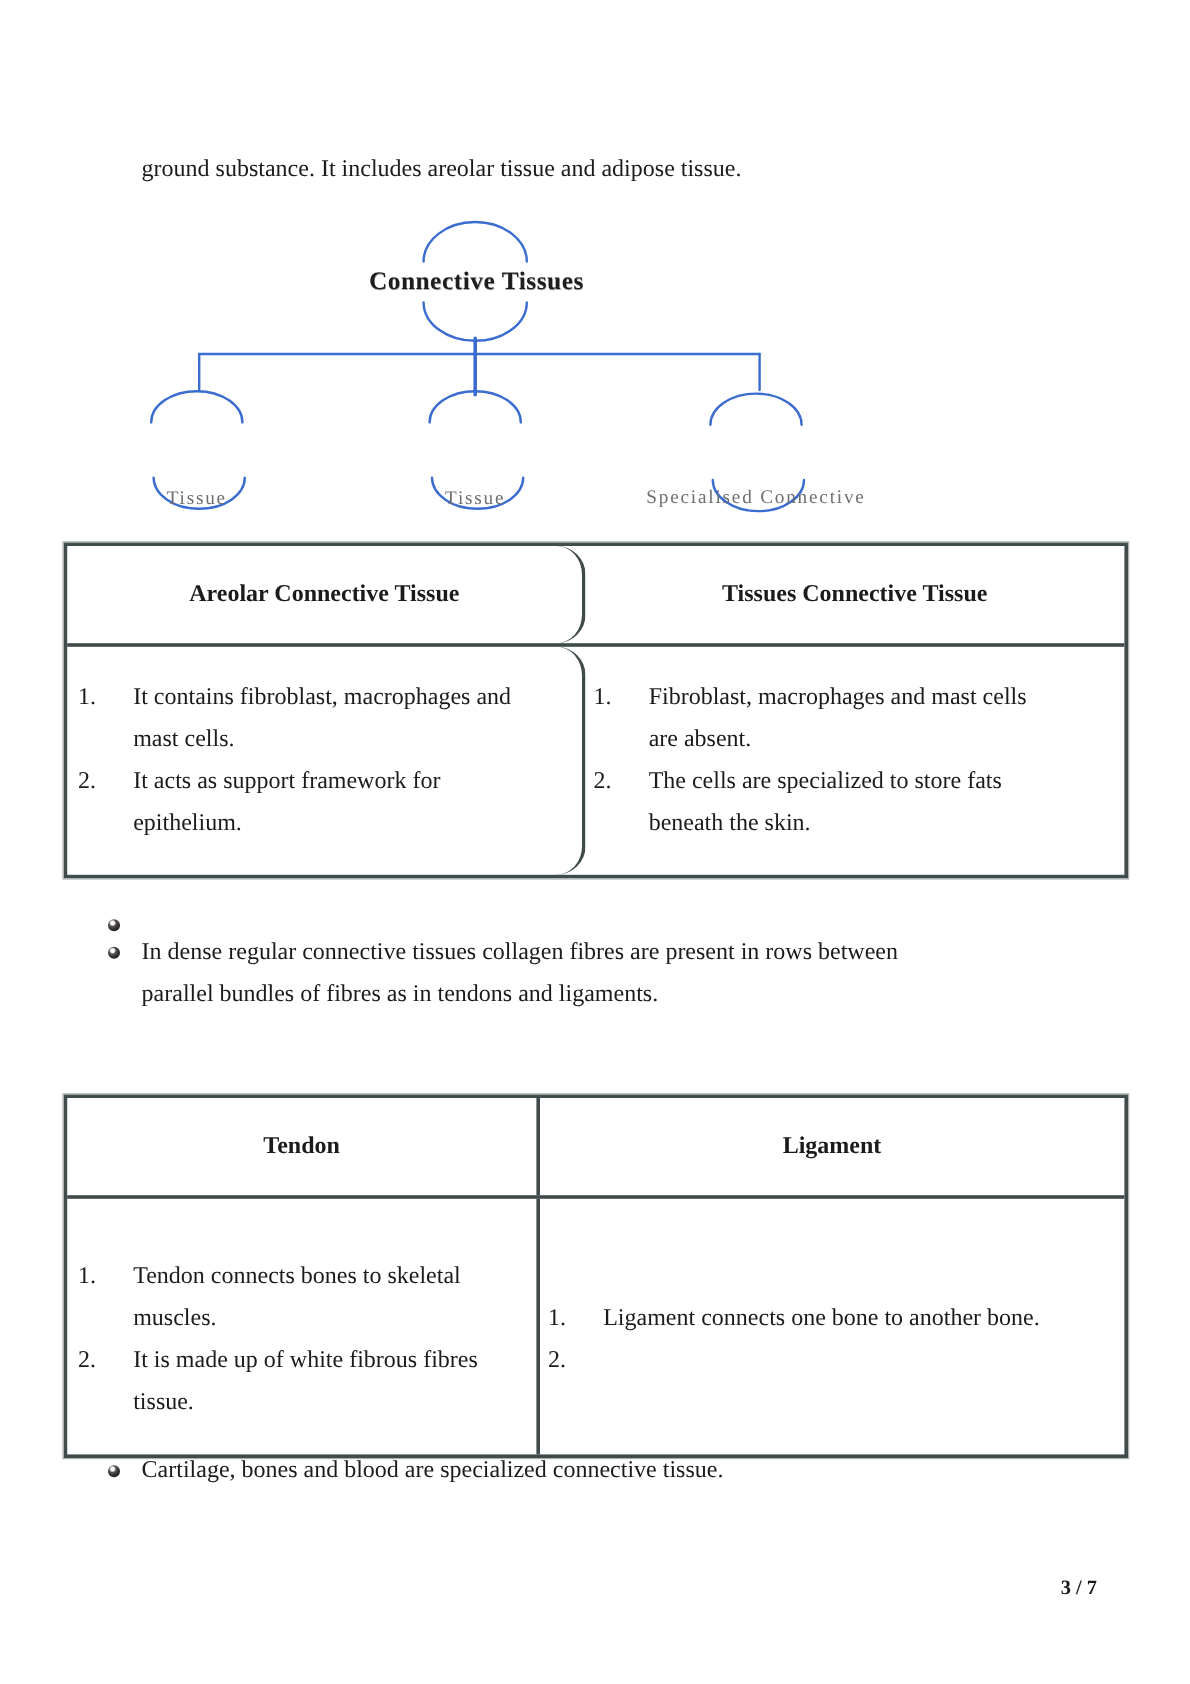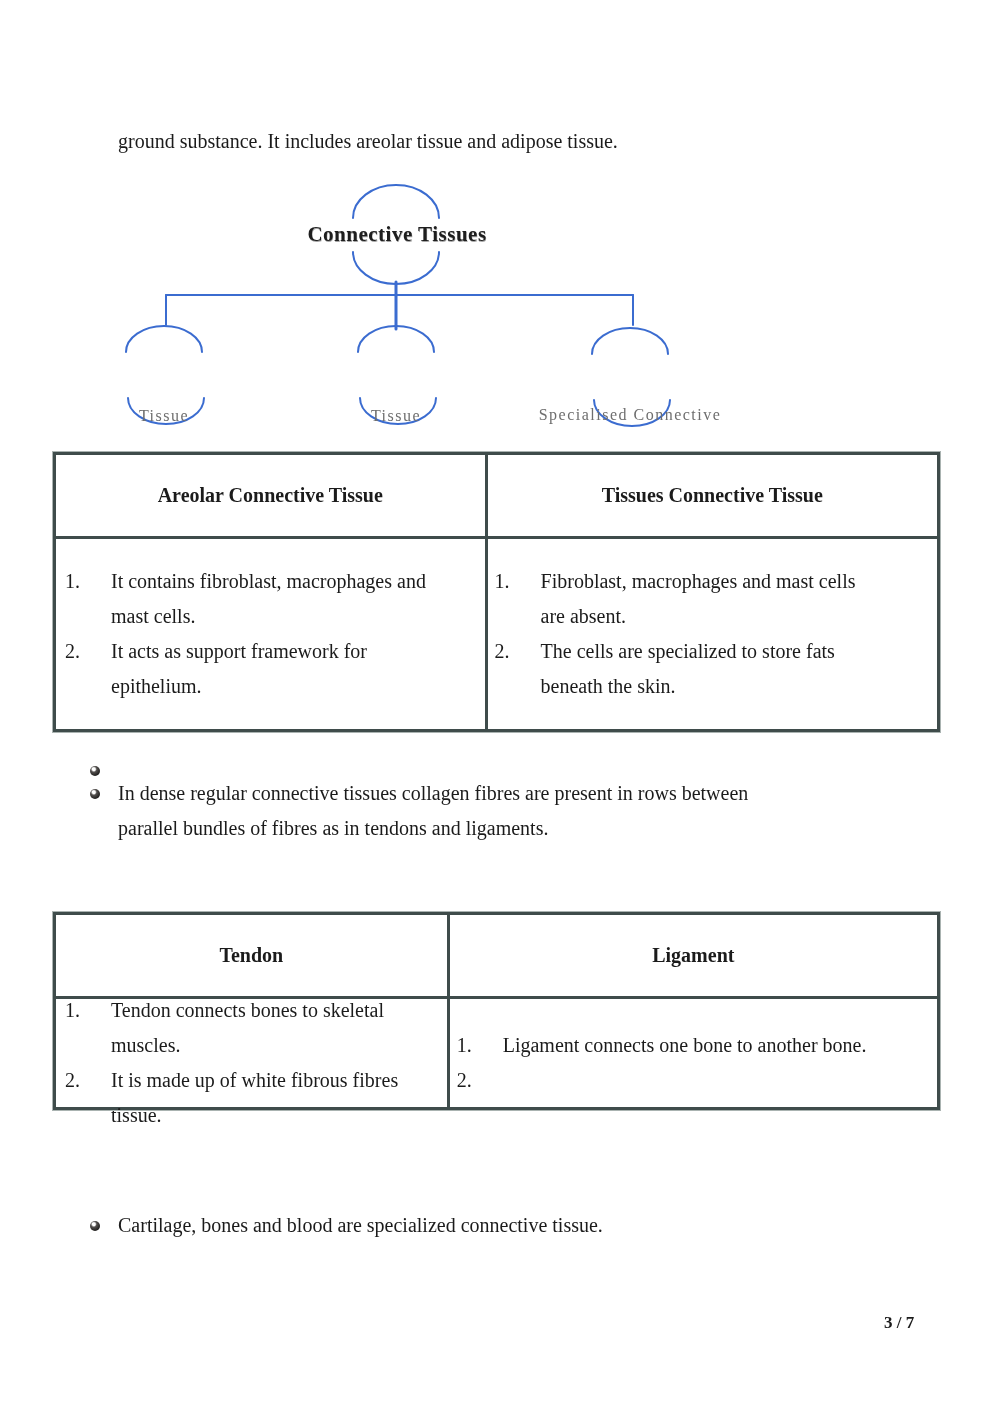--- a/index.html
+++ b/index.html
@@ -26,33 +26,33 @@
   }
   .dg-c1 { left:58px;  top:168px; width:180px; }
   .dg-c2 { left:290px; top:168px; width:180px; }
   .dg-c3 { left:502px; top:172px; width:224px; line-height:26px; }
   
   .dtable {
     position:absolute; left:53px; width:887px; box-sizing:border-box;
     border:3px solid #3f4c4b; outline:1px solid #aab3b1; background:#fff;
   }
   .t1 { top:452px; height:280px; }
-  .t2 { top:912px; height:198px; }
+  .t2 { top:912px; height:303px; }
   .thead { display:flex; height:84px; border-bottom:3px solid #3f4c4b; box-sizing:border-box; }
   .th {
     display:flex; align-items:center; justify-content:center; box-sizing:border-box;
     font-weight:bold; font-size:20px; white-space:pre;
   }
   .tbody { display:flex; height:calc(100% - 84px); }
   .td {
     display:flex; flex-direction:column; justify-content:center;
     box-sizing:border-box; padding:0 0 0 9px;
   }
   .col-a { border-right:3px solid #3f4c4b; }
-  .t1 .col-a { width:433px; }  .t1 .col-b { width:451px; }
+  .t1 .col-a { width:433px;border-radius:24px; }  .t1 .col-b { width:451px; }
   .t2 .col-a { width:395px; }  .t2 .col-b { width:489px; }
   .t2 .td { padding-top:20px; }
   .li { display:flex; align-items:flex-start; }
   .num { width:27px; flex:0 0 27px; font-size:20px; line-height:35px; }
   .itxt { font-size:20px; line-height:35px; white-space:pre;margin-left:19px; }
   .t1 .col-b.td, .t2 .col-b.td { padding-left:7px; }
   
   .blist { position:absolute; left:88px; width:860px; }
   .bl-1 { top:753px; }
   .bl-2 { top:1208px; }

